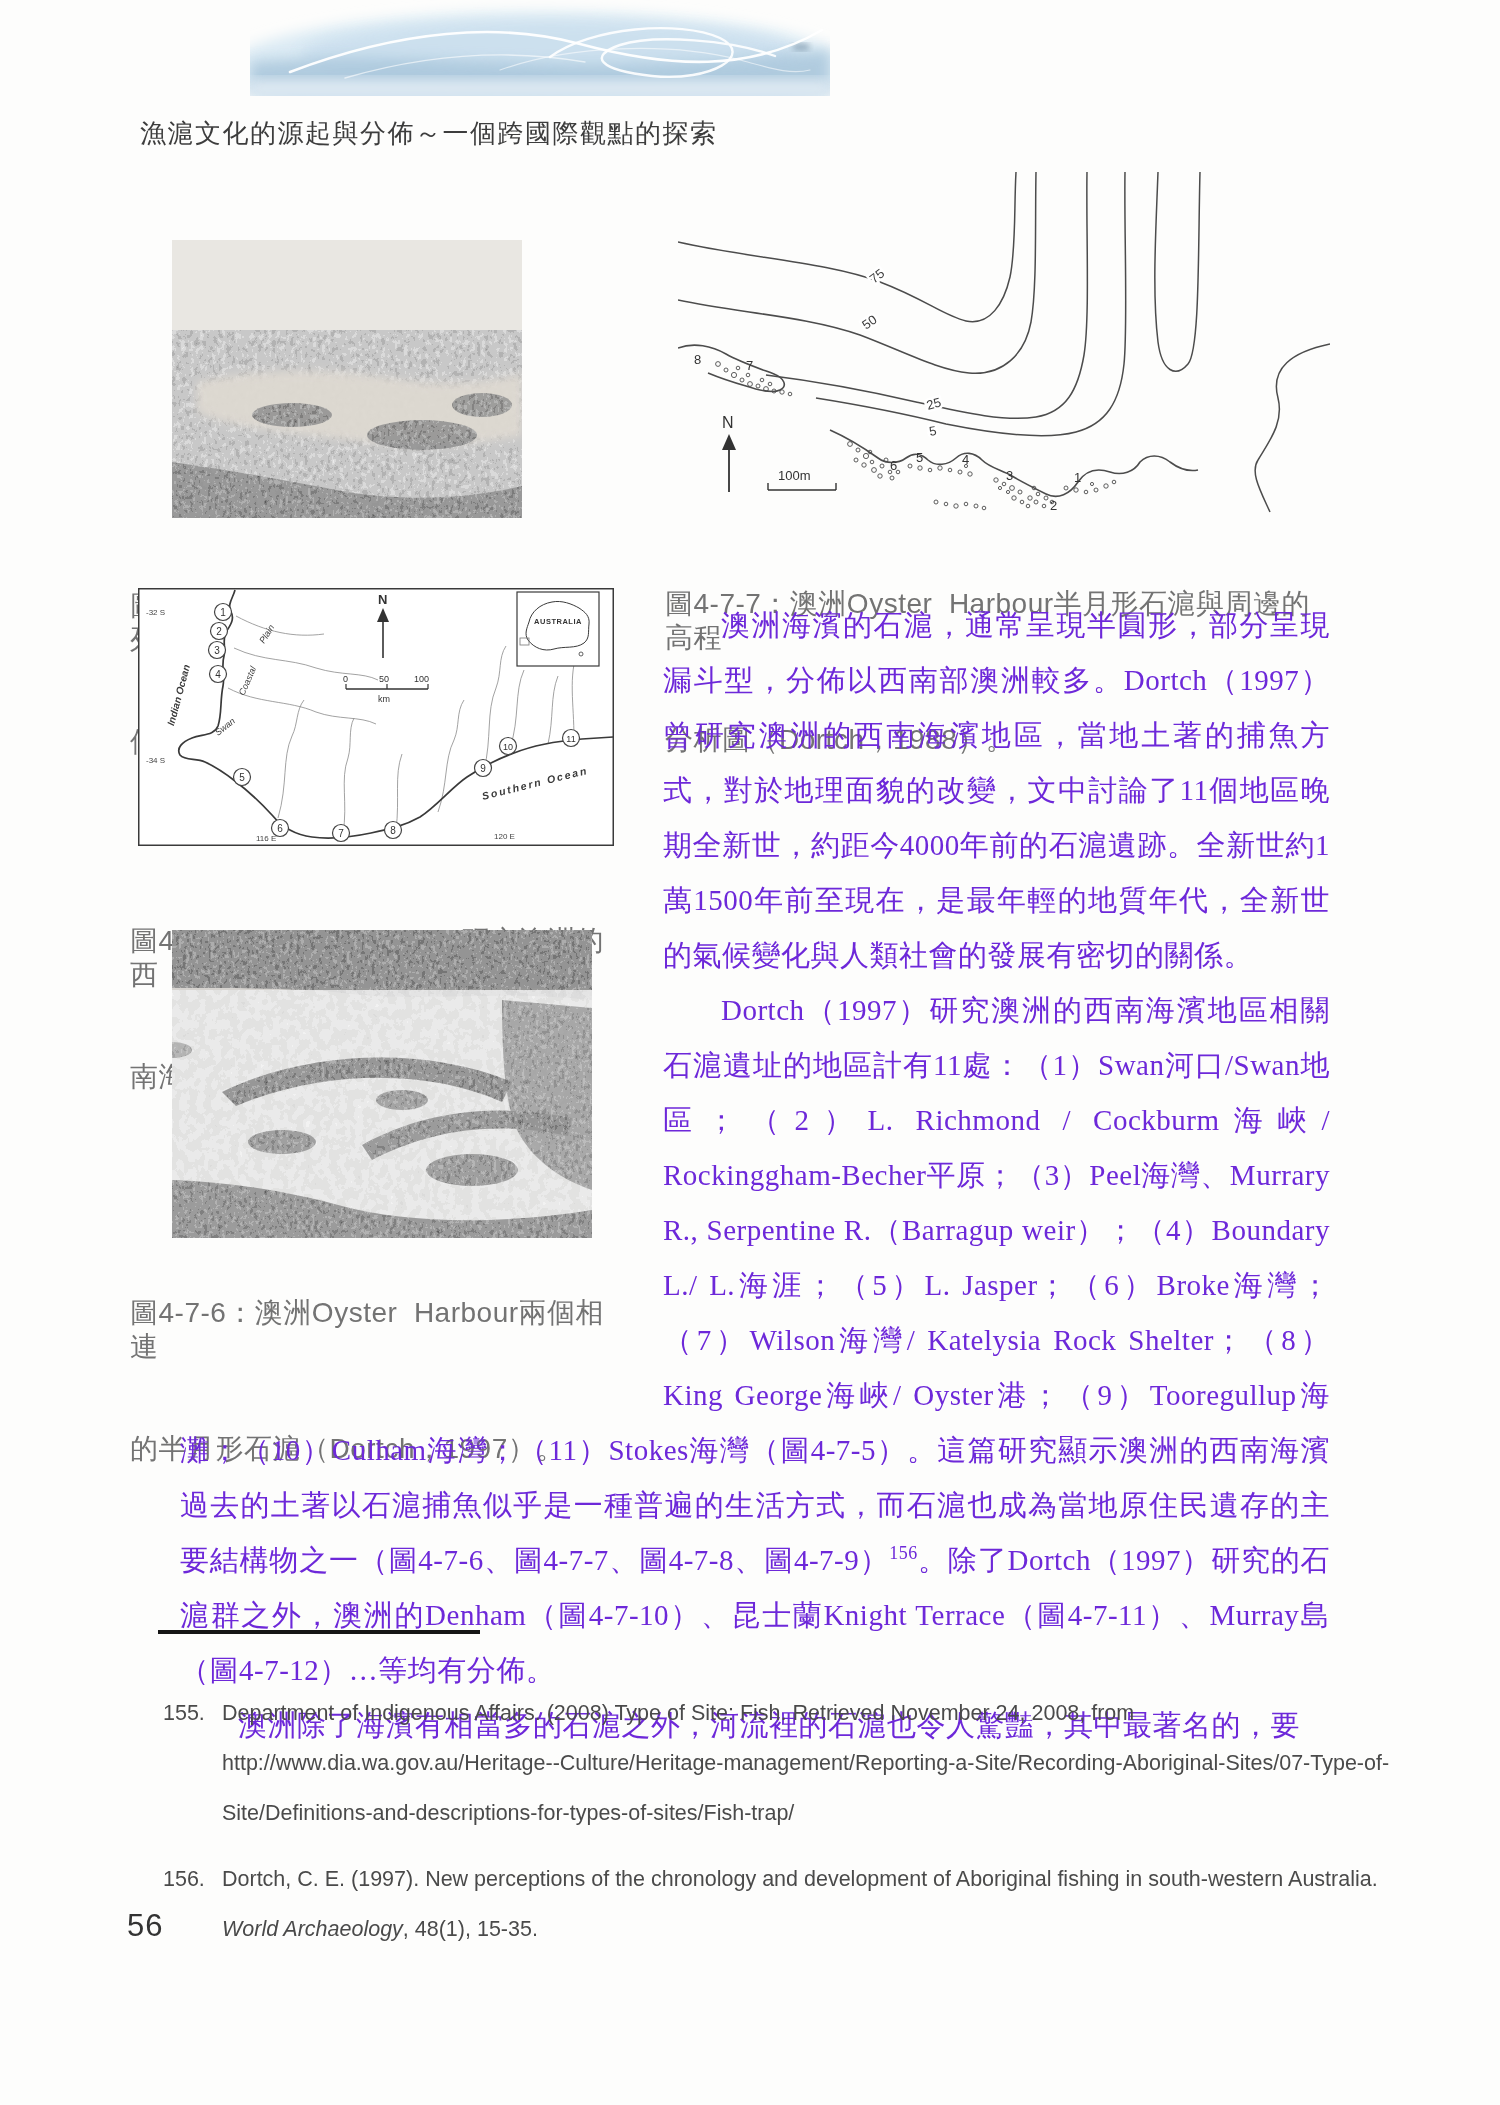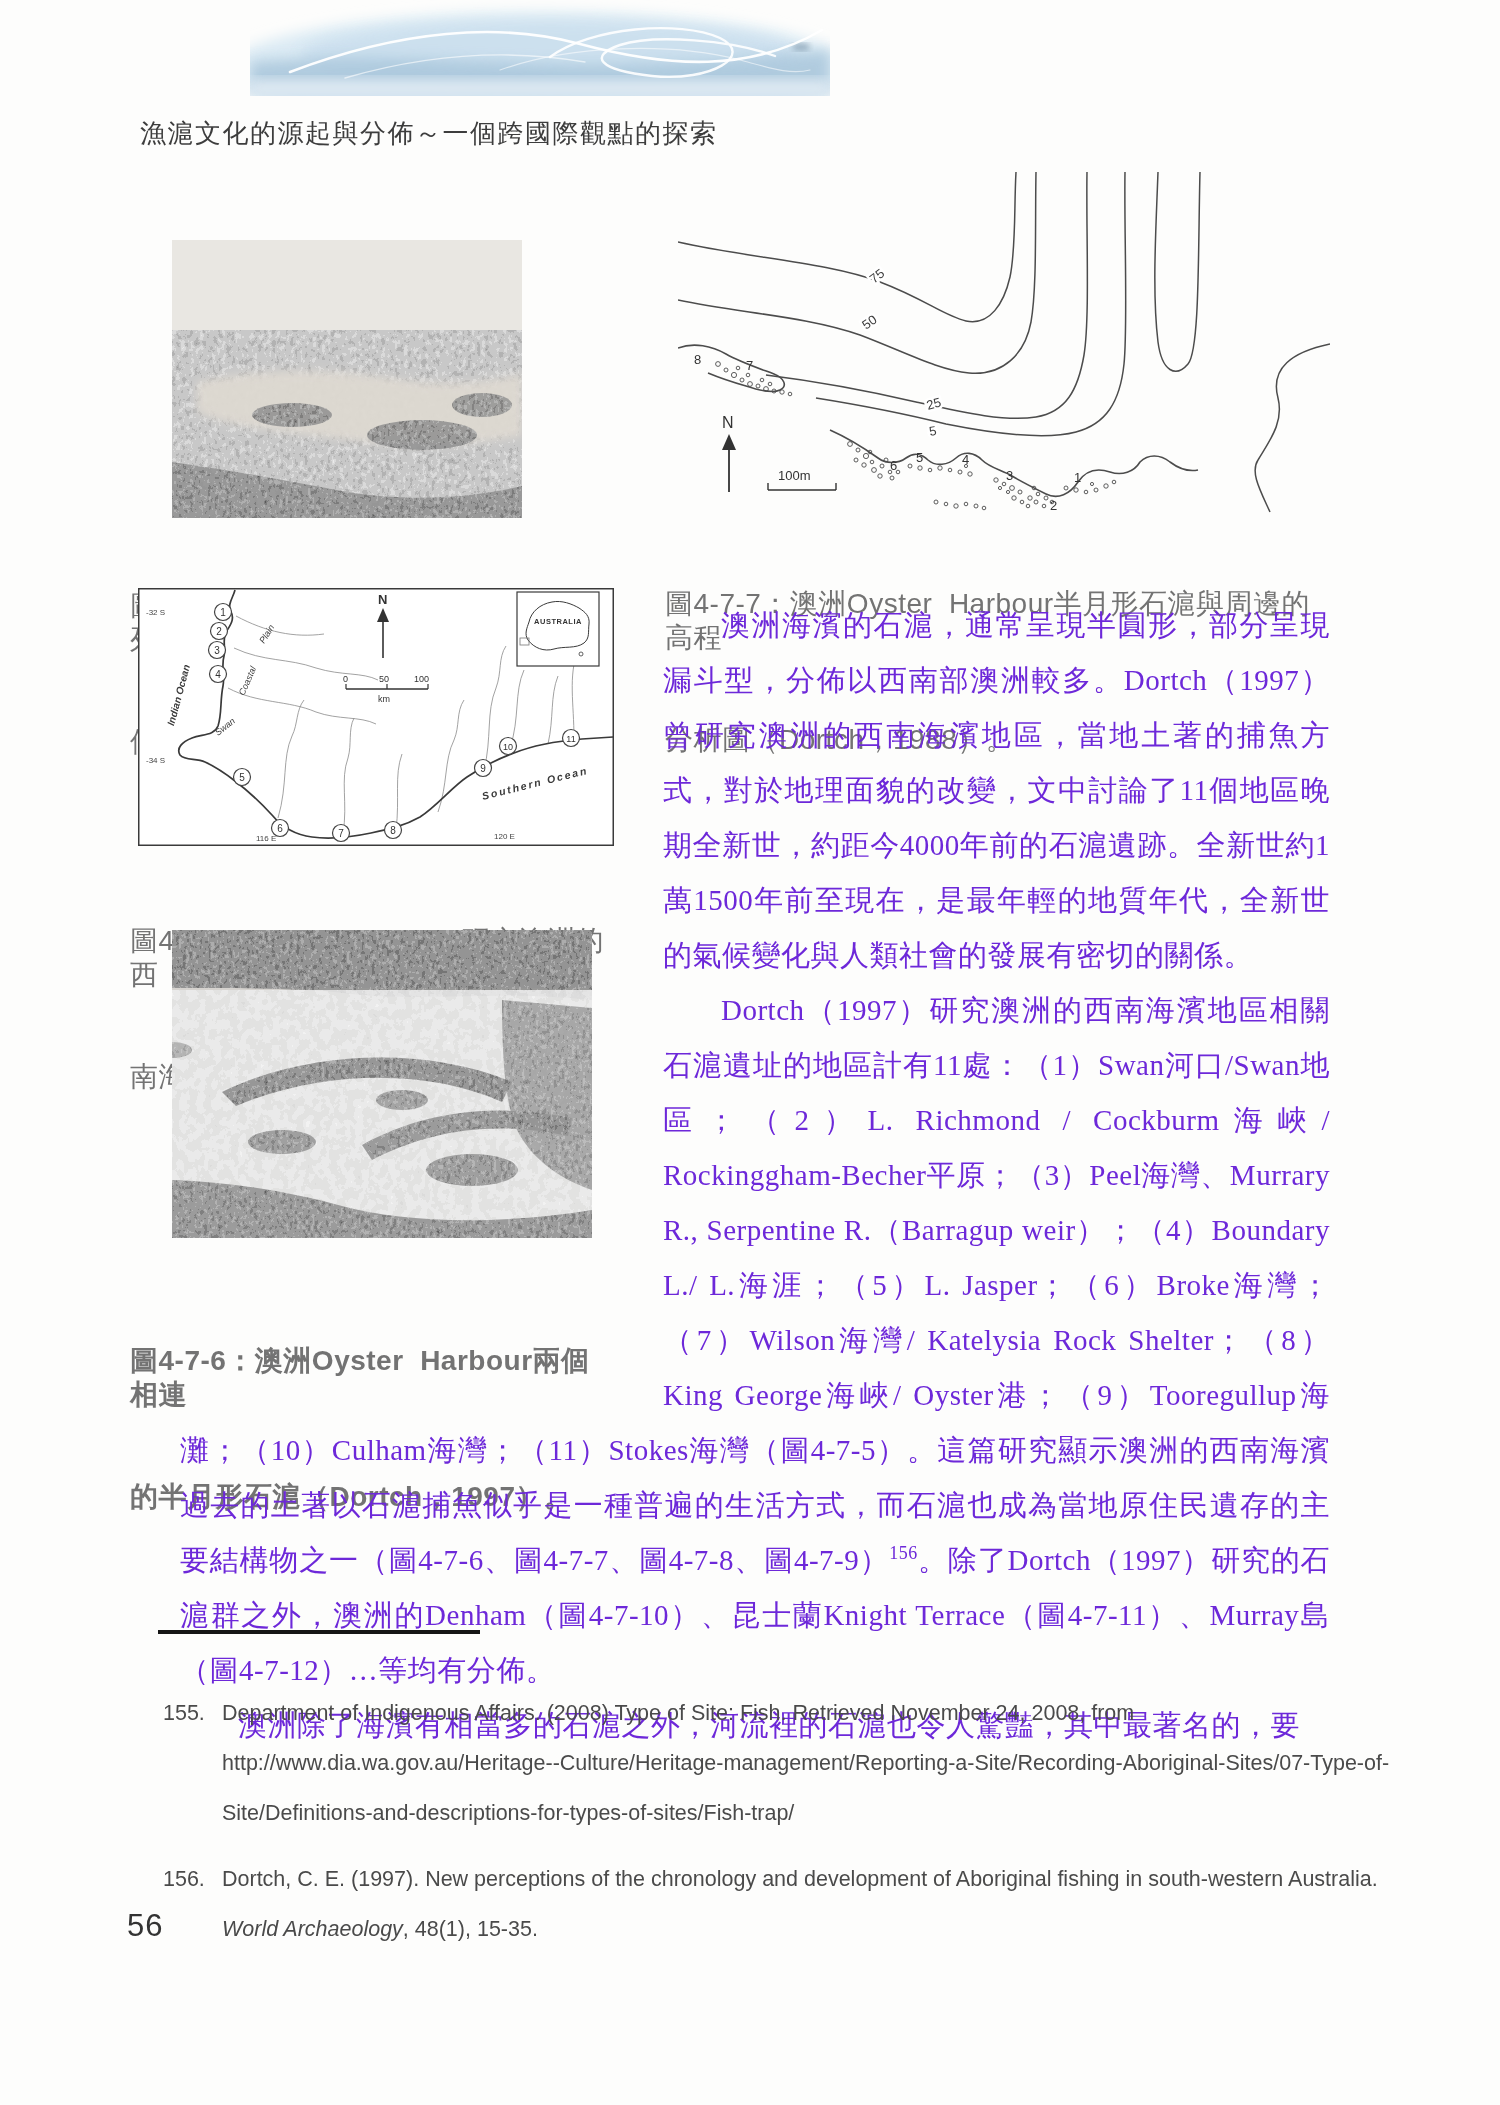--- a/index.html
+++ b/index.html
@@ -17,21 +17,21 @@
     margin-top:16px;
   }
   
   .caption{
     font-size:28px;line-height:34px;color:#737373;letter-spacing:0.5px;
     white-space:pre-wrap;
   }
   .caption span{display:block;}
   .cap474{left:130px;top:521px;width:470px;}
   .cap475{left:130px;top:856px;width:480px;}
-  .cap476{left:130px;top:1276px;width:480px;font-weight:bold;}
+  .cap476{left:130px;top:1228px;width:480px;}
   .cap477{left:665px;top:519px;width:670px;}
   
   .photo1{left:172px;top:240px;width:350px;height:278px;}
   .map475{left:138px;top:588px;width:476px;height:258px;}
   .photo2{left:172px;top:930px;width:420px;height:308px;}
   .map477{left:678px;top:172px;width:652px;height:342px;}
   
   .bodytext{
     left:180px;top:598px;width:1150px;
     font-family:"Liberation Serif","DejaVu Serif",serif;

